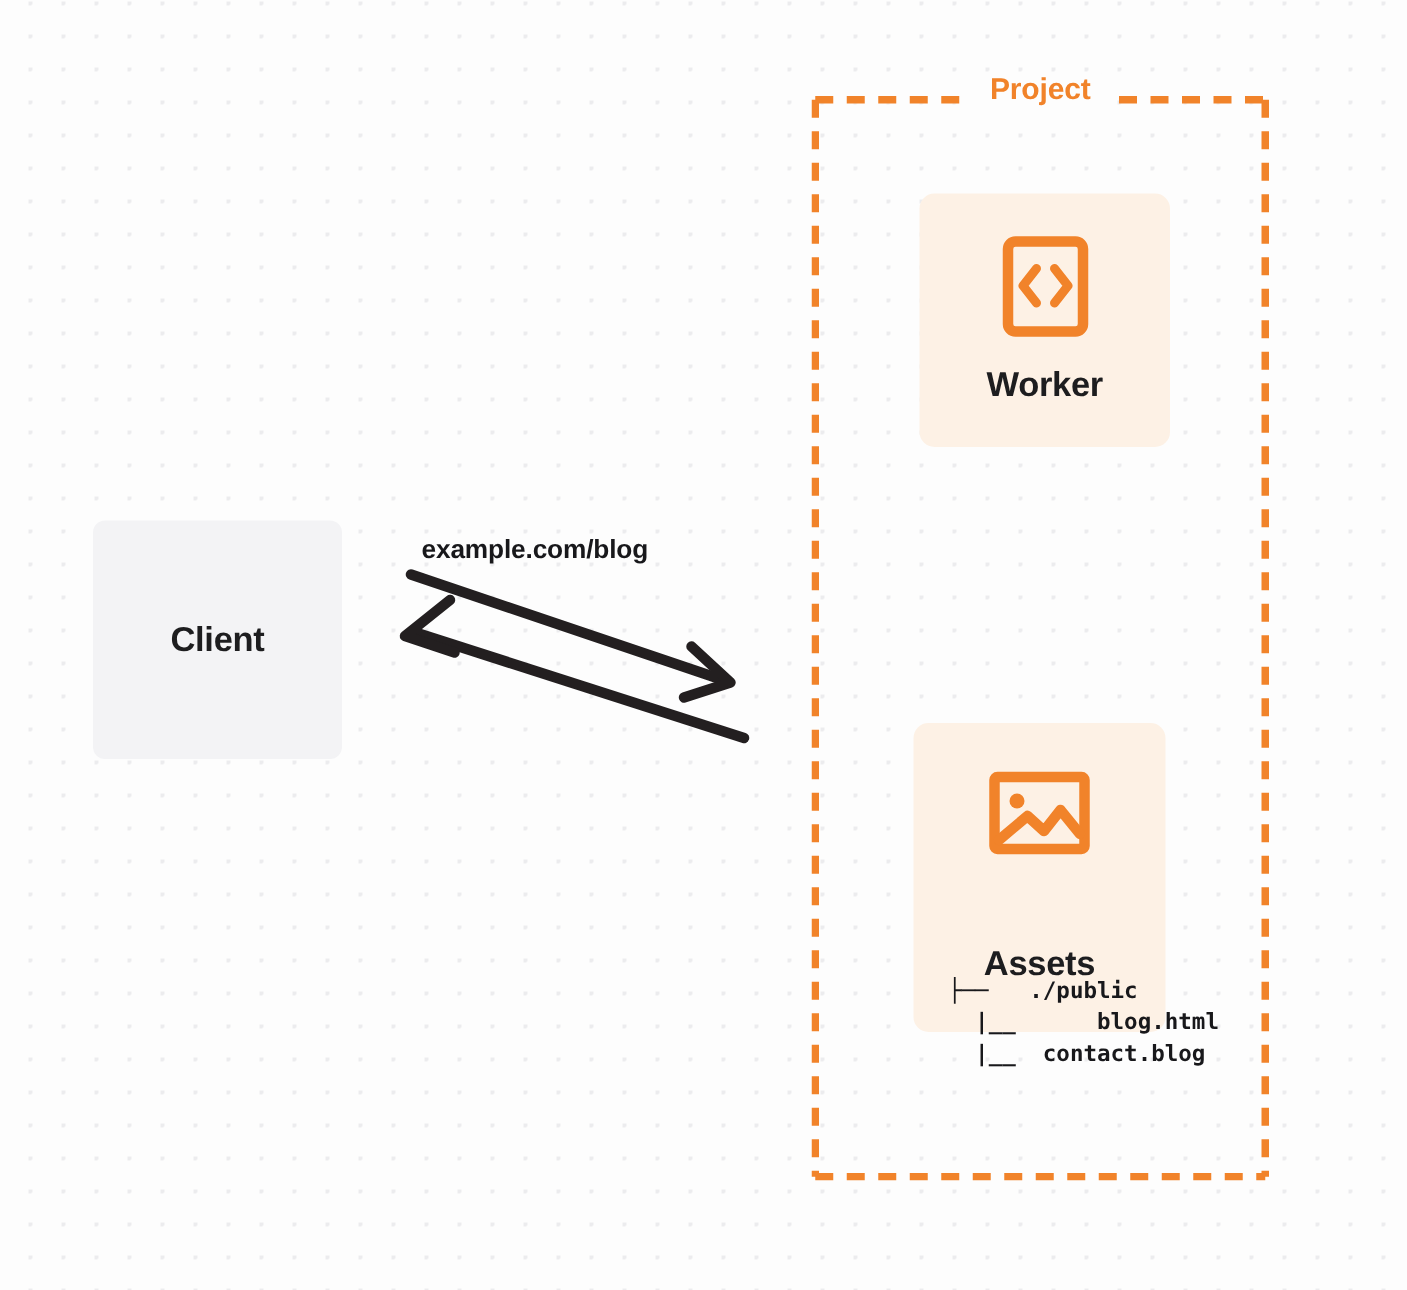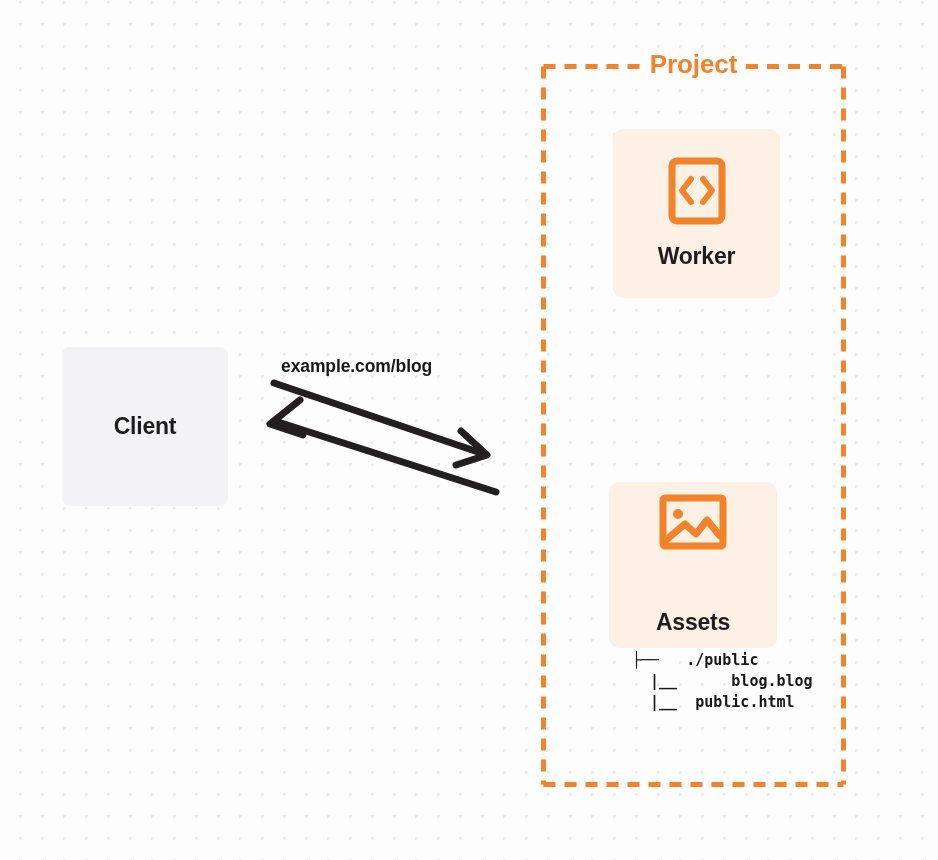--- a/index.html
+++ b/index.html
@@ -82,21 +82,21 @@
     width: 100%;
     height: 100%;
   }
   .project-title {
     position: absolute;
     top: -15px;
     left: 50%;
     transform: translateX(-50%);
     background: #fdfdfd;
     padding: 0 7px;
-    font-size: 26px;
+    font-size: 20px;
     font-weight: 700;
     color: #f1832a;
     letter-spacing: -0.1px;
     white-space: nowrap;
     text-align: center;
   }
 
   
   .card {
     position: absolute;
@@ -111,21 +111,21 @@
     left: 72px;
     top: 65px;
     width: 167px;
     height: 169px;
     text-align: right;
   }
   .card-assets {
     left: 68px;
     top: 418px;
     width: 168px;
-    height: 166px;
+    height: 206px;
     gap: 41px;
   }
   .card-icon {
     display: block;
     margin-bottom: 18px;
   }
   .card-label {
     font-size: 23px;
     font-weight: 700;
     color: #1d1d1f;
@@ -197,16 +197,16 @@
 
     <div class="card card-assets">
       <svg class="card-icon" width="68" height="56" viewBox="0 0 68 56" xmlns="http://www.w3.org/2000/svg">
         <rect x="4" y="4" width="60" height="48" rx="2" ry="2" fill="none" stroke="#f1832a" stroke-width="7"></rect>
         <circle cx="19" cy="20" r="5" fill="#f1832a"></circle>
         <polyline points="7,46 26,30 37,40 48,26 61,42" fill="none" stroke="#f1832a" stroke-width="7" stroke-linecap="round" stroke-linejoin="round"></polyline>
       </svg>
       <span class="card-label">Assets</span>
     </div>
 
-    <div class="file-tree"><span class="tree-row">├──   ./public</span><span class="tree-row">  |__      blog.blog</span><span class="tree-row">  |__  public.html</span></div>
+    <div class="file-tree"><span class="tree-row">├──   ./public</span><span class="tree-row">  |__      blog.html</span><span class="tree-row">  |__  contact.blog</span></div>
 
   </div>
 </div>
 
 </body></html>

